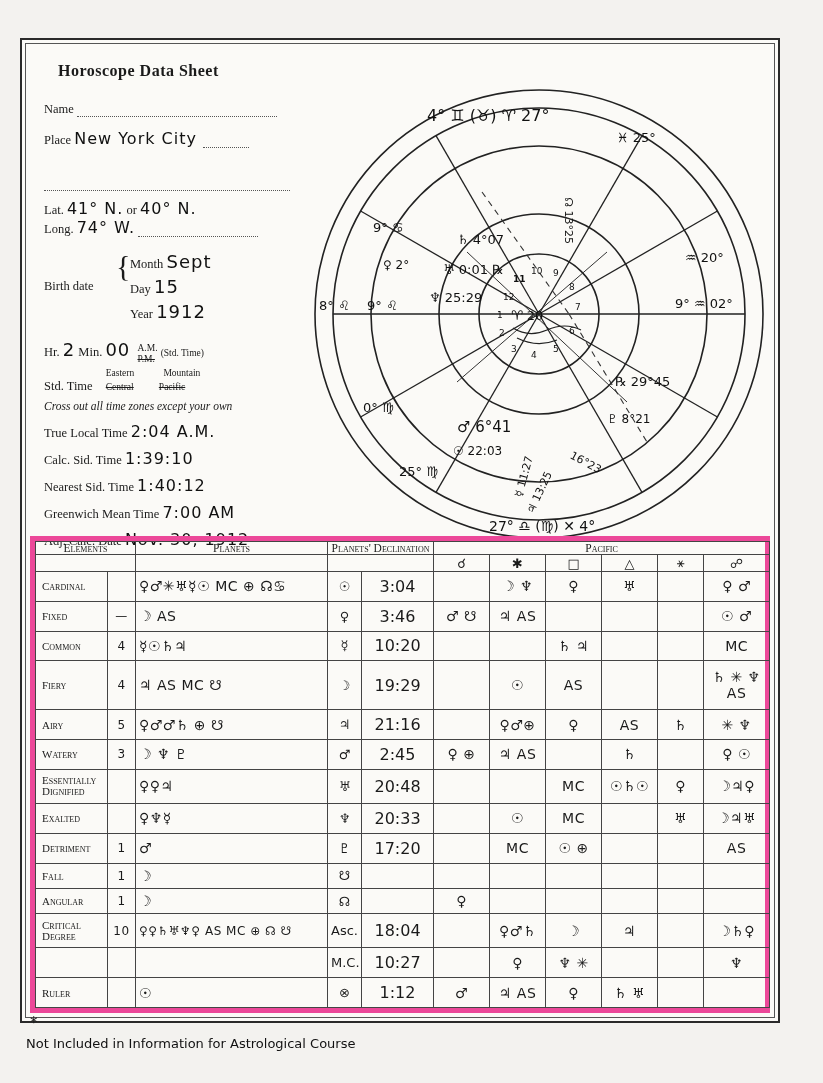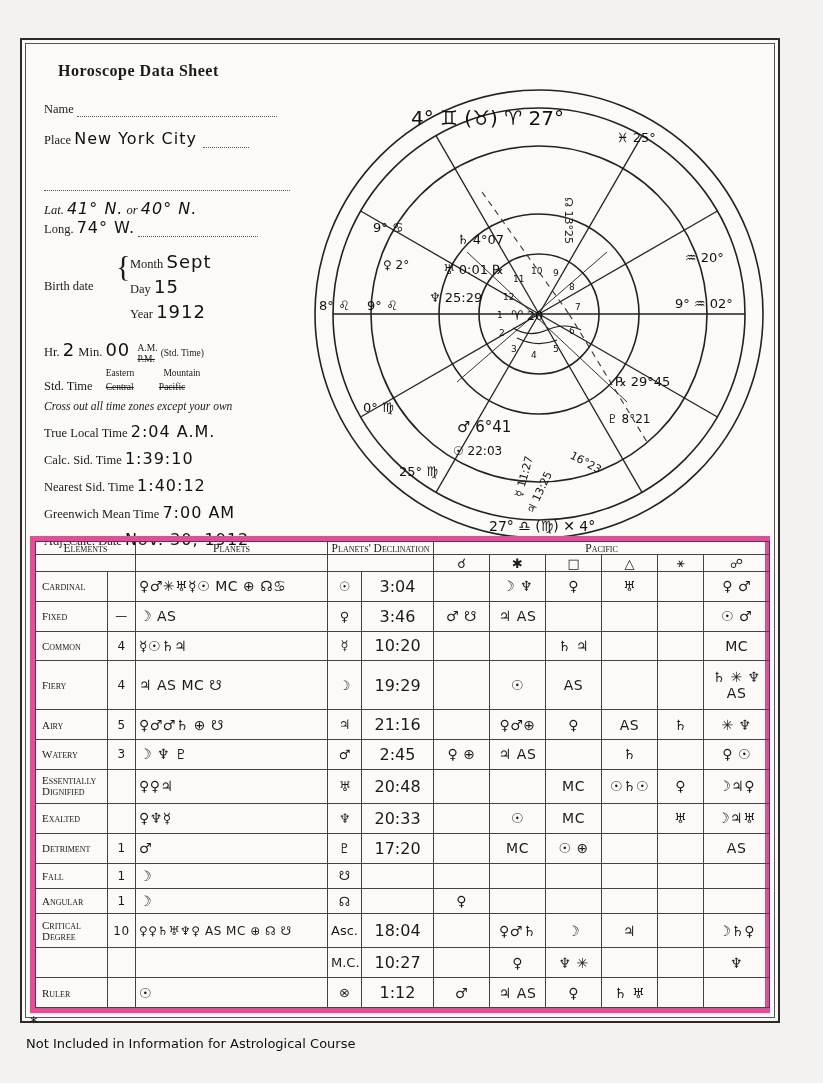--- a/index.html
+++ b/index.html
@@ -99,21 +99,21 @@
       </div>
 
       <div class="row">
         <span class="lbl">Place</span>
         <span class="hand" style="position:relative;">
           <span>New York City</span>
         </span>
         <span class="dots" style="width:46px"></span>
       </div>
 
-      <div class="row" style="margin-top:20px;font-style:italic;">
+      <div class="row" style="margin-top:20px;">
         <span class="dots" style="width:246px;display:block;margin-bottom:8px;"></span>
         <span class="lbl">Lat.</span>
         <span class="hand">41° N.</span>
         <span class="lbl">or</span>
         <span class="hand">40° N.</span>
       </div>
 
       <div class="row">
         <span class="lbl">Long.</span>
         <span class="hand">74° W.</span>
@@ -223,21 +223,21 @@
           <line x1="160" y1="170" x2="320" y2="320"></line>
         </g>
 
         <g fill="none" stroke="#222" stroke-width="1.2">
           <path d="M206 246 q16 10 34 2 q18 -8 34 0"></path>
           <path d="M210 256 q20 10 40 2"></path>
         </g>
       </svg>
 
       <div style="position:absolute;inset:0;font-family:'DejaVu Sans',sans-serif;color:#111;">
-        <div style="position:absolute;left:104px;top:24px;font-size:20px;">4° ♊ (♉) ♈ 27°</div>
+        <div style="position:absolute;left:120px;top:24px;font-size:16px;">4° ♊ (♉) ♈ 27°</div>
         <div style="position:absolute;left:310px;top:48px;font-size:13px;">♓ 25°</div>
         <div style="position:absolute;left:378px;top:168px;font-size:13px;">♒ 20°</div>
         <div style="position:absolute;left:66px;top:138px;font-size:13px;">9° ♋</div>
         <div style="position:absolute;left:12px;top:216px;font-size:13px;">8° ♌</div>
         <div style="position:absolute;left:60px;top:216px;font-size:13px;">9° ♌</div>
         <div style="position:absolute;left:56px;top:318px;font-size:13px;">0° ♍</div>
         <div style="position:absolute;left:92px;top:382px;font-size:13px;">25° ♍</div>
         <div style="position:absolute;left:368px;top:214px;font-size:13px;">9° ♒ 02°</div>
 
         <div style="position:absolute;left:150px;top:150px;font-size:13px;">♄ 4°07</div>
@@ -250,21 +250,21 @@
         <div style="position:absolute;left:146px;top:362px;font-size:12px;">☉ 22:03</div>
         <div style="position:absolute;left:196px;top:388px;font-size:11px;transform:rotate(-75deg);">☿ 11:27</div>
         <div style="position:absolute;left:210px;top:404px;font-size:11px;transform:rotate(-65deg);">♃ 13:25</div>
         <div style="position:absolute;left:262px;top:374px;font-size:11px;transform:rotate(28deg);">16°23</div>
         <div style="position:absolute;left:300px;top:330px;font-size:12px;">♇ 8°21</div>
         <div style="position:absolute;left:204px;top:226px;font-size:13px;">♈ 20</div>
 
         <div style="position:absolute;left:182px;top:436px;font-size:14px;">27° ♎ (♍) ✕ 4°</div>
 
         <div style="position:absolute;left:196px;top:210px;font-size:9px;">12</div>
-        <div style="position:absolute;left:206px;top:192px;font-size:9px;">11</div>
+        <div style="position:absolute;left:206px;top:192px;font-size:9px;font-weight:bold;">11</div>
         <div style="position:absolute;left:224px;top:184px;font-size:9px;">10</div>
         <div style="position:absolute;left:246px;top:186px;font-size:9px;">9</div>
         <div style="position:absolute;left:262px;top:200px;font-size:9px;">8</div>
         <div style="position:absolute;left:268px;top:220px;font-size:9px;">7</div>
         <div style="position:absolute;left:262px;top:244px;font-size:9px;">6</div>
         <div style="position:absolute;left:246px;top:262px;font-size:9px;">5</div>
         <div style="position:absolute;left:224px;top:268px;font-size:9px;">4</div>
         <div style="position:absolute;left:204px;top:262px;font-size:9px;">3</div>
         <div style="position:absolute;left:192px;top:246px;font-size:9px;">2</div>
         <div style="position:absolute;left:190px;top:228px;font-size:9px;">1</div>

